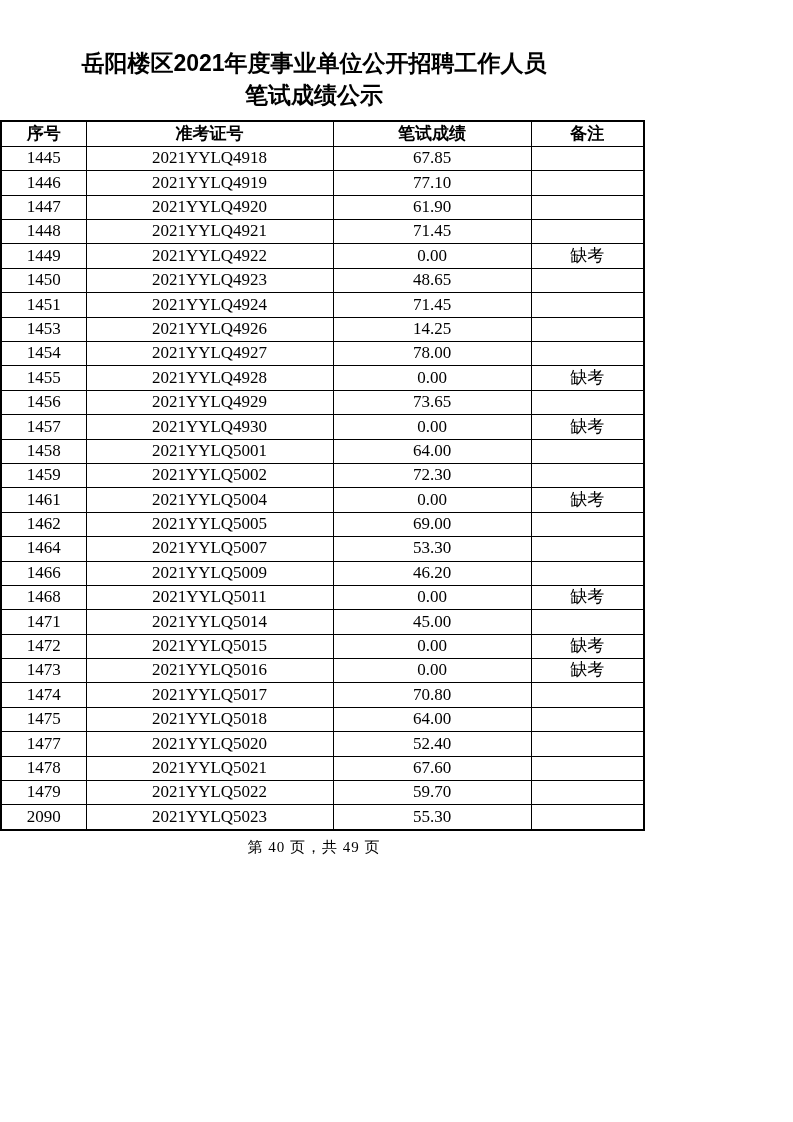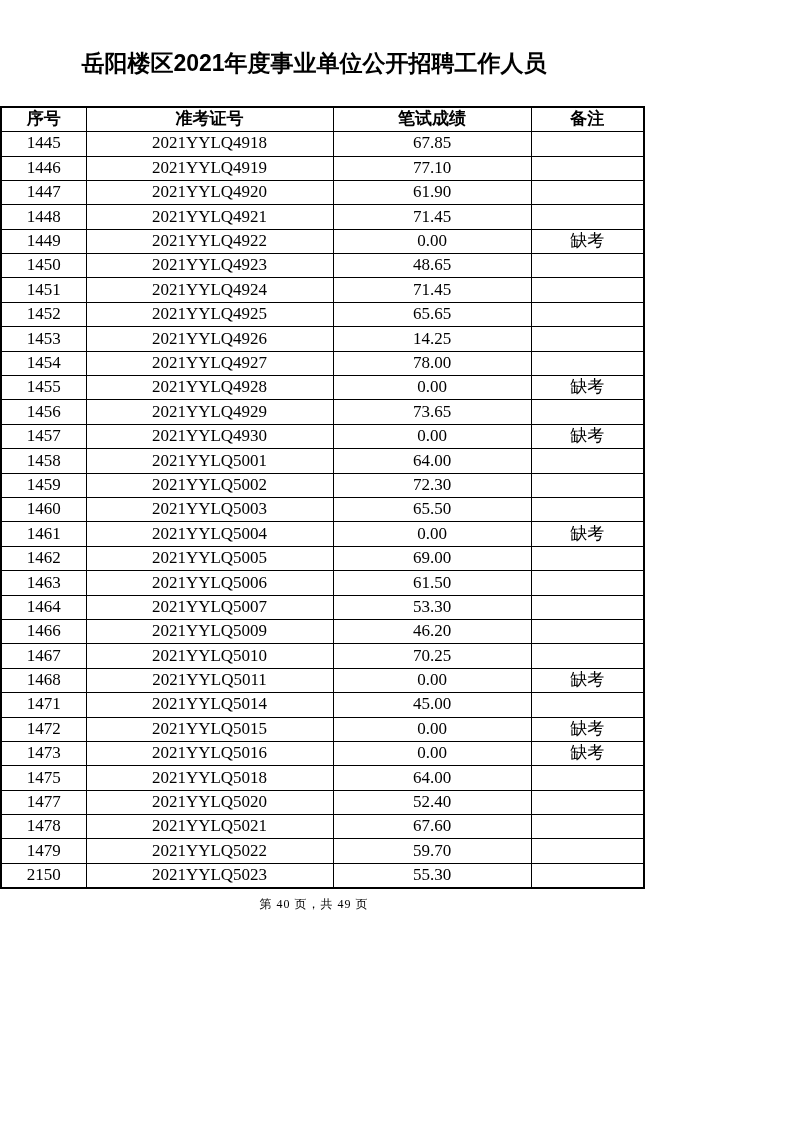--- a/index.html
+++ b/index.html
@@ -27,21 +27,21 @@
     font-family: "Liberation Sans", "DejaVu Sans", sans-serif;
     font-weight: bold;
     font-size: 23px;
     line-height: 1.38;
     color: #000000;
   }
   table.scores {
     border-collapse: collapse;
     table-layout: fixed;
     width: 643px;
-    margin: 26px auto 0 auto;
+    margin: 9px auto 0 auto;
     border: 2px solid #000000;
   }
   table.scores th,
   table.scores td {
     border: 1.5px solid #000000;
     padding: 0;
     height: 23.4px;
     text-align: center;
     vertical-align: middle;
     font-size: 17px;
@@ -53,33 +53,34 @@
     font-weight: bold;
     font-family: "Liberation Sans", "DejaVu Sans", sans-serif;
     font-size: 17px;
   }
   col.c-serial { width: 85px; }
   col.c-ticket { width: 247px; }
   col.c-score  { width: 198px; }
   col.c-remark { width: 113px; }
   .page-footer {
     text-align: center;
-    font-size: 12px;
+    font-size: 15px;
     margin-top: 7px;
     letter-spacing: 1px;
     color: #000000;
   }
 </style>
 </head>
 <body>
 
 <div class="page">
 
   <h1 class="doc-title">
     <span>岳阳楼区2021年度事业单位公开招聘工作人员</span><br>
+    <span>笔试成绩公示</span>
   </h1>
 
   <table class="scores">
     <colgroup>
       <col class="c-serial">
       <col class="c-ticket">
       <col class="c-score">
       <col class="c-remark">
     </colgroup>
     <thead>
@@ -127,26 +128,20 @@
           <td>48.65</td>
           <td></td>
         </tr>
         <tr>
           <td>1451</td>
           <td>2021YYLQ4924</td>
           <td>71.45</td>
           <td></td>
         </tr>
         <tr>
-          <td>1452</td>
-          <td>2021YYLQ4925</td>
-          <td>65.65</td>
-          <td></td>
-        </tr>
-        <tr>
           <td>1453</td>
           <td>2021YYLQ4926</td>
           <td>14.25</td>
           <td></td>
         </tr>
         <tr>
           <td>1454</td>
           <td>2021YYLQ4927</td>
           <td>78.00</td>
           <td></td>
@@ -175,62 +170,44 @@
           <td>64.00</td>
           <td></td>
         </tr>
         <tr>
           <td>1459</td>
           <td>2021YYLQ5002</td>
           <td>72.30</td>
           <td></td>
         </tr>
         <tr>
-          <td>1460</td>
-          <td>2021YYLQ5003</td>
-          <td>65.50</td>
-          <td></td>
-        </tr>
-        <tr>
           <td>1461</td>
           <td>2021YYLQ5004</td>
           <td>0.00</td>
           <td>缺考</td>
         </tr>
         <tr>
           <td>1462</td>
           <td>2021YYLQ5005</td>
           <td>69.00</td>
           <td></td>
         </tr>
         <tr>
-          <td>1463</td>
-          <td>2021YYLQ5006</td>
-          <td>61.50</td>
-          <td></td>
-        </tr>
-        <tr>
           <td>1464</td>
           <td>2021YYLQ5007</td>
           <td>53.30</td>
           <td></td>
         </tr>
         <tr>
           <td>1466</td>
           <td>2021YYLQ5009</td>
           <td>46.20</td>
           <td></td>
         </tr>
         <tr>
-          <td>1467</td>
-          <td>2021YYLQ5010</td>
-          <td>70.25</td>
-          <td></td>
-        </tr>
-        <tr>
           <td>1468</td>
           <td>2021YYLQ5011</td>
           <td>0.00</td>
           <td>缺考</td>
         </tr>
         <tr>
           <td>1471</td>
           <td>2021YYLQ5014</td>
           <td>45.00</td>
           <td></td>
@@ -241,20 +218,26 @@
           <td>0.00</td>
           <td>缺考</td>
         </tr>
         <tr>
           <td>1473</td>
           <td>2021YYLQ5016</td>
           <td>0.00</td>
           <td>缺考</td>
         </tr>
         <tr>
+          <td>1474</td>
+          <td>2021YYLQ5017</td>
+          <td>70.80</td>
+          <td></td>
+        </tr>
+        <tr>
           <td>1475</td>
           <td>2021YYLQ5018</td>
           <td>64.00</td>
           <td></td>
         </tr>
         <tr>
           <td>1477</td>
           <td>2021YYLQ5020</td>
           <td>52.40</td>
           <td></td>
@@ -265,21 +248,21 @@
           <td>67.60</td>
           <td></td>
         </tr>
         <tr>
           <td>1479</td>
           <td>2021YYLQ5022</td>
           <td>59.70</td>
           <td></td>
         </tr>
         <tr>
-          <td>2150</td>
+          <td>2090</td>
           <td>2021YYLQ5023</td>
           <td>55.30</td>
           <td></td>
         </tr>
       </tbody>
   </table>
 
   <div class="page-footer">第 40 页，共 49 页</div>
 
 </div>

